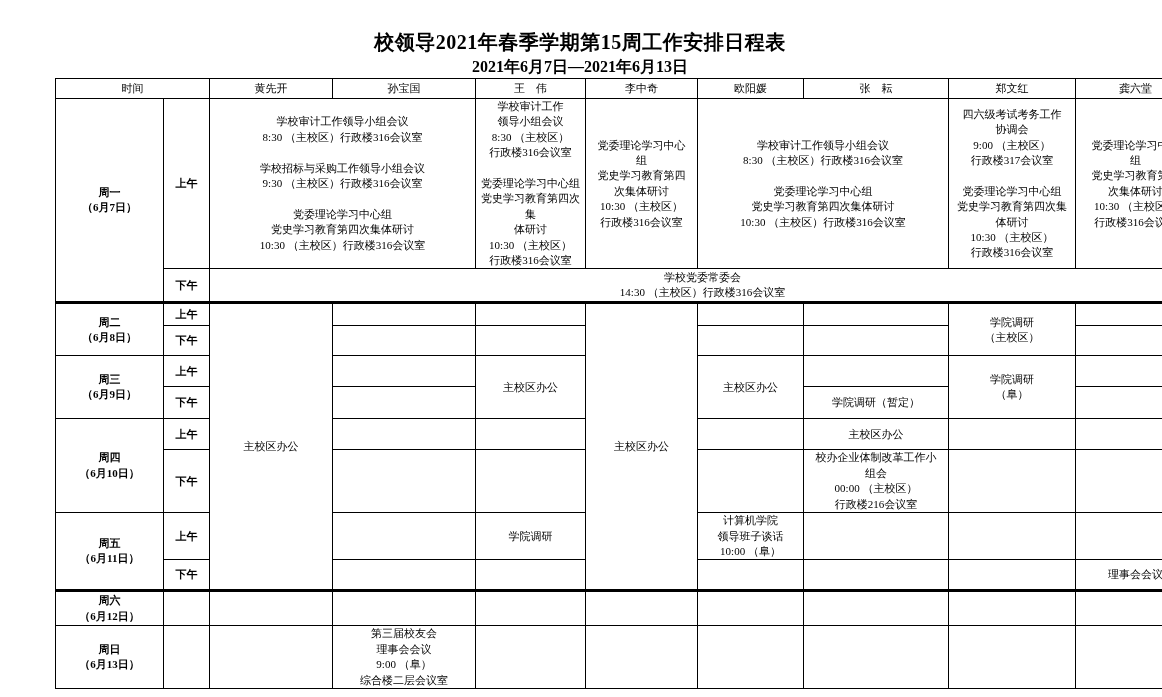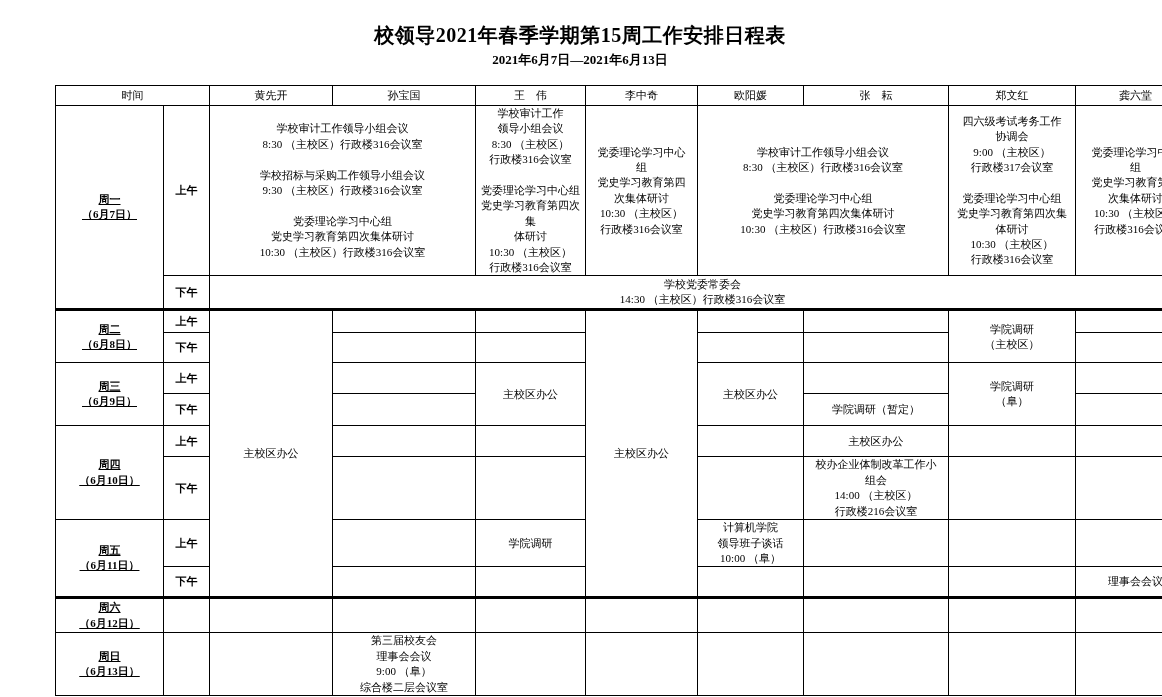--- a/index.html
+++ b/index.html
@@ -2,46 +2,46 @@
 <html><head>
 <meta charset="utf-8">
 <style>
   html,body{margin:0;padding:0;background:#ffffff;}
   body{
     width:1162px;height:697px;
     font-family:"Liberation Serif","DejaVu Serif",serif;
     color:#000;
     -webkit-font-smoothing:antialiased;
   }
-  .doc{width:1140px;margin-left:10px;padding-top:23px;}
+  .doc{width:1140px;margin-left:10px;padding-top:30px;}
   .title{
     text-align:center;font-size:20px;font-weight:bold;
     line-height:24px;letter-spacing:0.5px;
   }
   .subtitle{
-    text-align:center;font-size:13px;font-weight:bold;
-    line-height:16px;margin-top:5px;margin-bottom:17px;
+    text-align:center;font-size:16px;font-weight:bold;
+    line-height:16px;margin-top:5px;margin-bottom:3px;
   }
   table.sched{
     border-collapse:collapse;table-layout:fixed;
     width:1140px;
     border:1.5px solid #000;
     margin-left:45px;
   }
   table.sched td{
     border:1px solid #000;
     text-align:center;vertical-align:middle;
     font-size:11px;line-height:15.4px;
     white-space:pre-line;
     padding:0 2px;
     overflow:hidden;
   }
   tr.thick-top td{border-top:3px solid #000;}
   td.colhead{font-size:13.5px;line-height:17px;}
-  td.daycell{font-size:12px;font-weight:bold;line-height:17px;text-decoration:underline;}
+  td.daycell{font-size:12px;font-weight:bold;line-height:17px;}
   td.ampm{font-size:12px;font-weight:bold;}
 </style>
 </head>
 <body>
 
 <div class="doc">
   <div class="title">校领导2021年春季学期第15周工作安排日程表</div>
   <div class="subtitle">2021年6月7日—2021年6月13日</div>
 
   <table class="sched">
@@ -186,21 +186,21 @@
       <td></td>
     </tr>
 
     <tr style="height:62px">
       <td class="ampm">下午</td>
       <td></td>
       <td></td>
       <td></td>
       <td>校办企业体制改革工作小
 组会
-14:00 （主校区）
+00:00 （主校区）
 行政楼216会议室</td>
       <td></td>
       <td></td>
     </tr>
 
     <tr style="height:45px">
       <td class="daycell" rowspan="2">周五
 （6月11日）</td>
       <td class="ampm">上午</td>
       <td></td>

